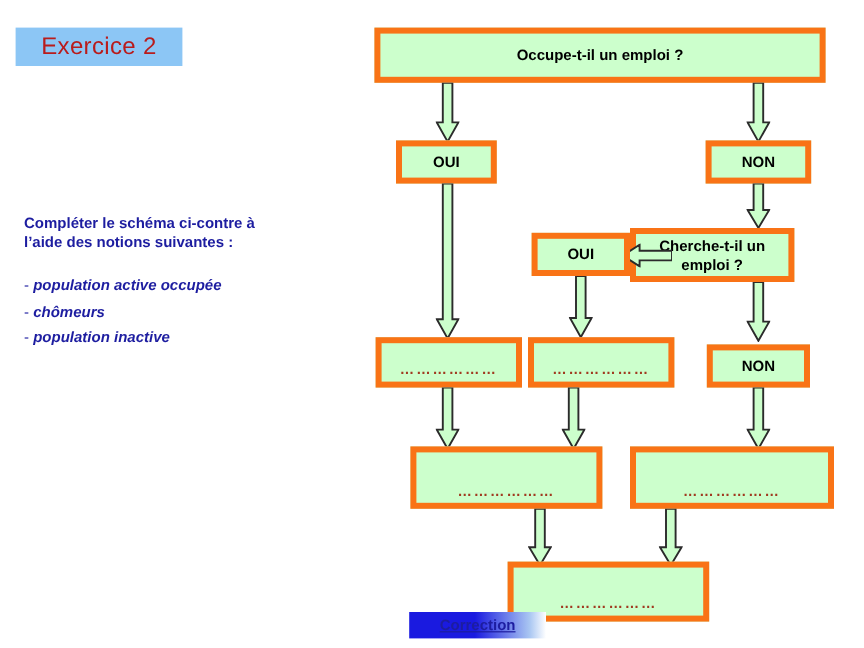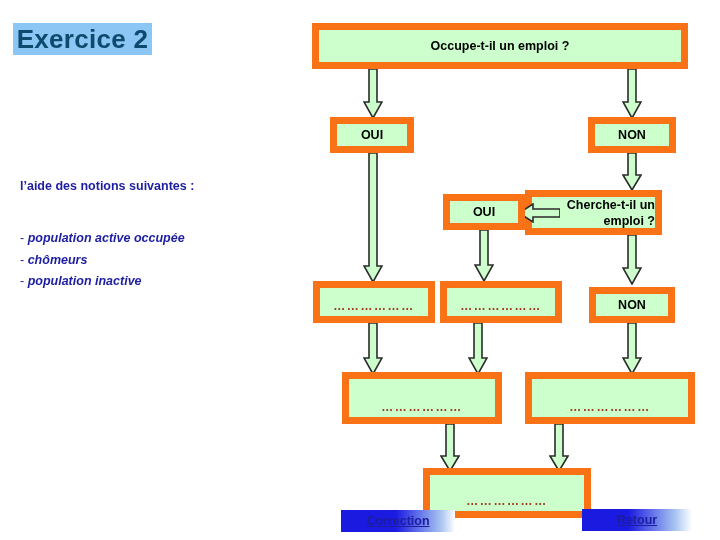--- a/index.html
+++ b/index.html
@@ -24,23 +24,23 @@
     left: 13px;
     top: 23px;
     width: 139px;
     height: 32px;
     background: #8CC6F5;
     display: flex;
     align-items: center;
     justify-content: center;
   }
   .title-box .title-text {
-    font-size: 26px;
-    font-weight: bold;
-    color: #0c4a6e;
+    font-size: 20px;
+    font-weight: normal;
+    color: #b91c1c;
     letter-spacing: 0.3px;
     white-space: nowrap;
   }
 
   
   .instructions {
     position: absolute;
     left: 20px;
     top: 178px;
     width: 250px;
@@ -62,26 +62,26 @@
   }
   .notions .dash {
     font-style: normal;
     font-weight: normal;
   }
 
   
   .fbox {
     position: absolute;
     background: #CCFFCC;
-    border: 7px solid #f97316;
+    border: 5px solid #f97316;
     box-sizing: border-box;
     display: flex;
     align-items: center;
     justify-content: center;
-    text-align: right;
+    text-align: center;
   }
   .fbox .fbox-text {
     font-size: 12.5px;
     font-weight: bold;
     color: #000000;
     line-height: 16px;
   }
   .fbox.blank {
     align-items: flex-end;
     justify-content: center;
@@ -135,20 +135,21 @@
 </head>
 <body>
 
 <div id="slide">
 
   <div class="title-box">
     <span class="title-text">Exercice 2</span>
   </div>
 
   <div class="instructions">
+    <div>Compléter le schéma ci-contre à</div>
     <div>l’aide des notions suivantes :</div>
   </div>
 
   <div class="notions">
     <div><span class="dash">-</span> <span>population active occupée</span></div>
     <div><span class="dash">-</span> <span>chômeurs</span></div>
     <div><span class="dash">-</span> <span>population inactive</span></div>
   </div>
 
   <div class="fbox" id="node-question-top" style="left:312px; top:23px; width:376px; height:46px;">
@@ -240,17 +241,14 @@
   </svg>
 
   <div class="fbox blank" id="node-blank-5" style="left:423px; top:468px; width:168px; height:50px;">
     <span class="fbox-text">………………</span>
   </div>
 
   <div class="link-chip" id="link-correction">
     <span class="link-text">Correction</span>
   </div>
 
-  <div class="link-chip" id="link-retour">
-    <span class="link-text">Retour</span>
-  </div>
 
 </div>
 
 </body></html>

